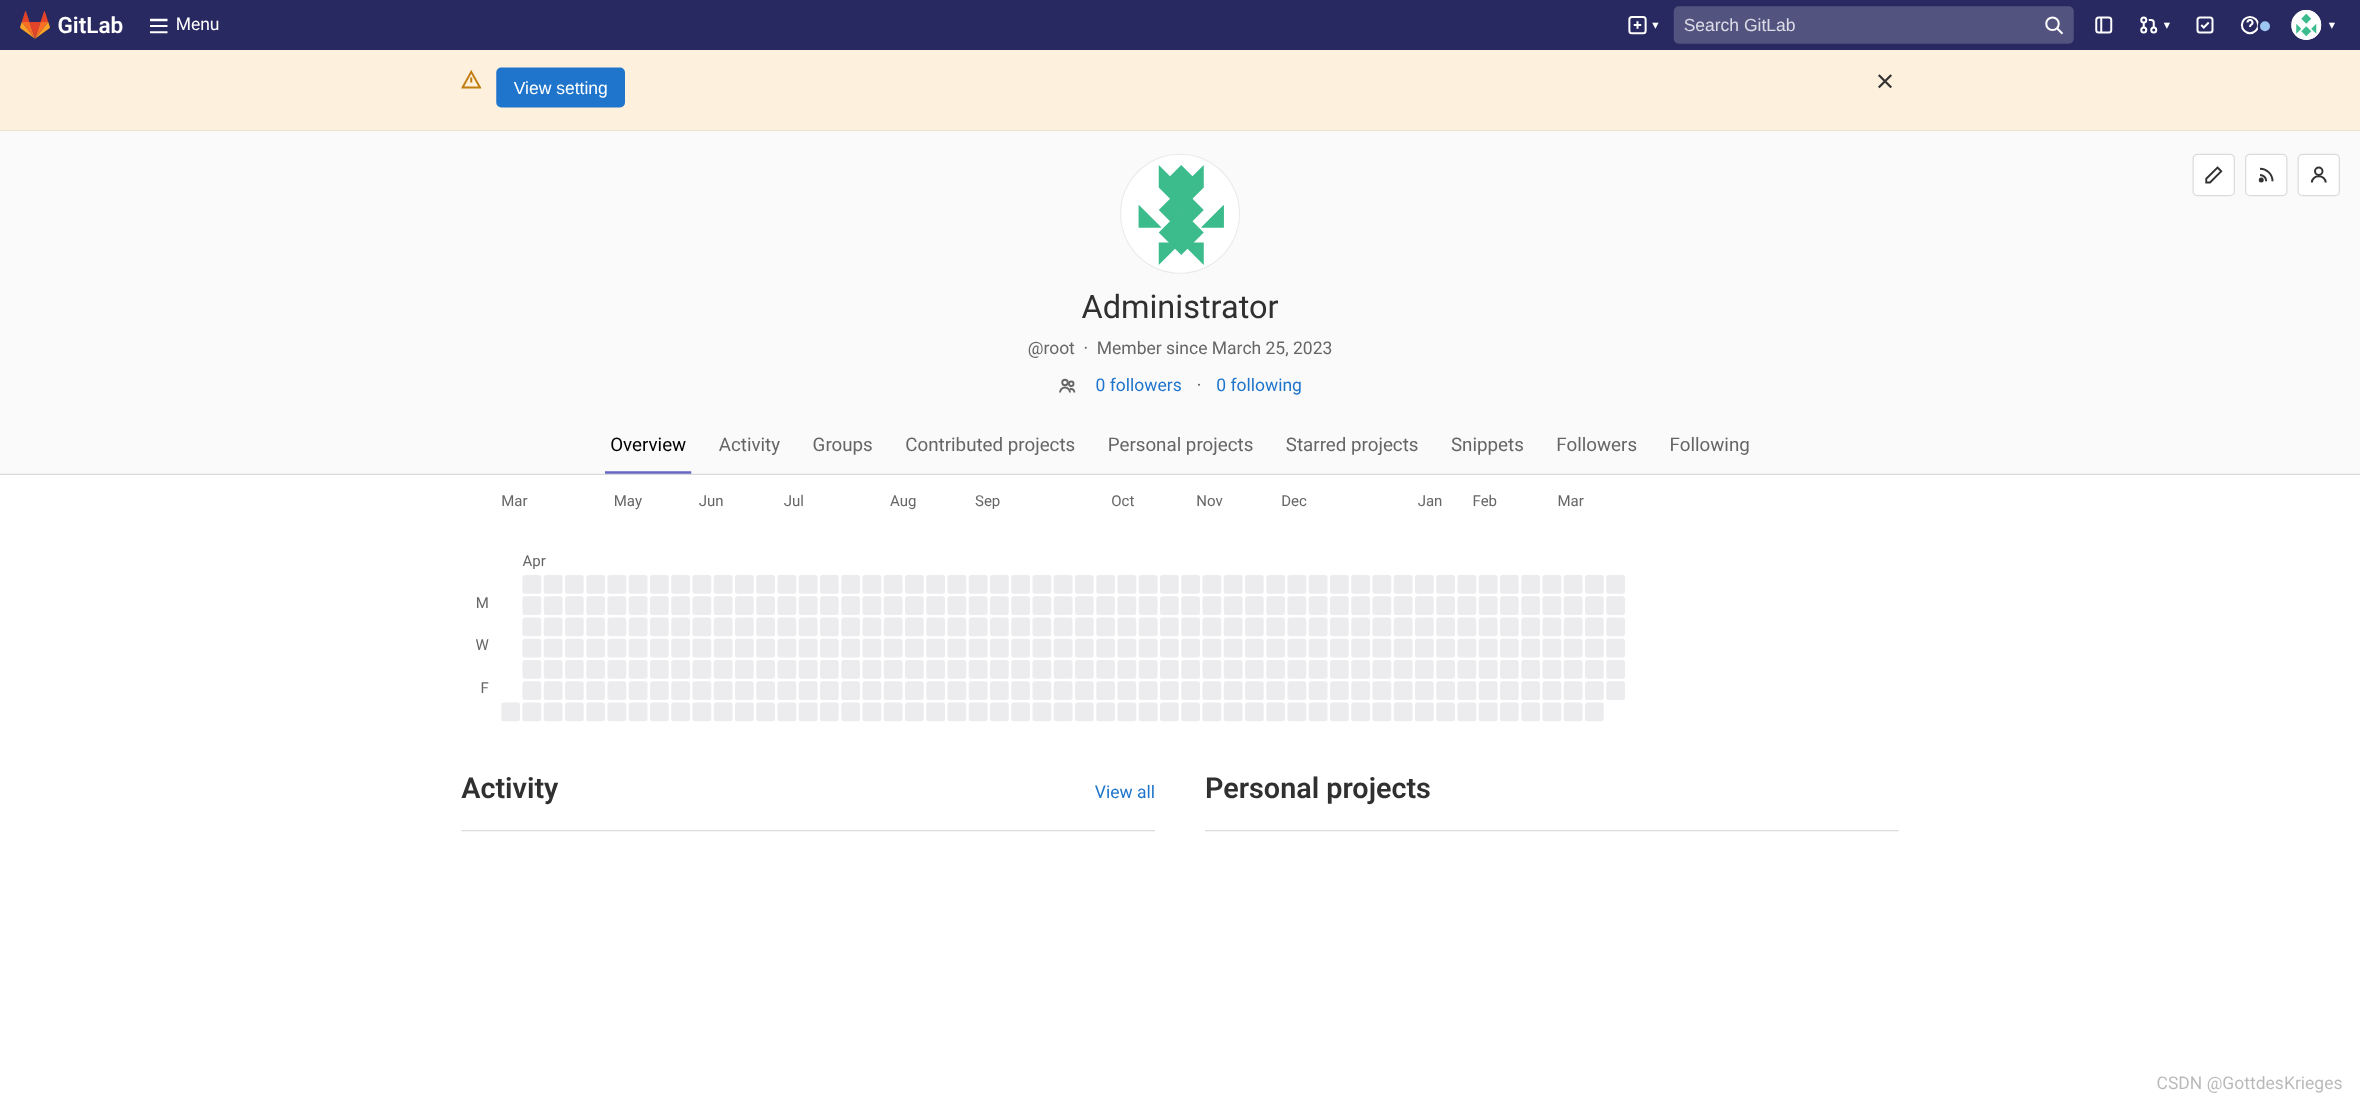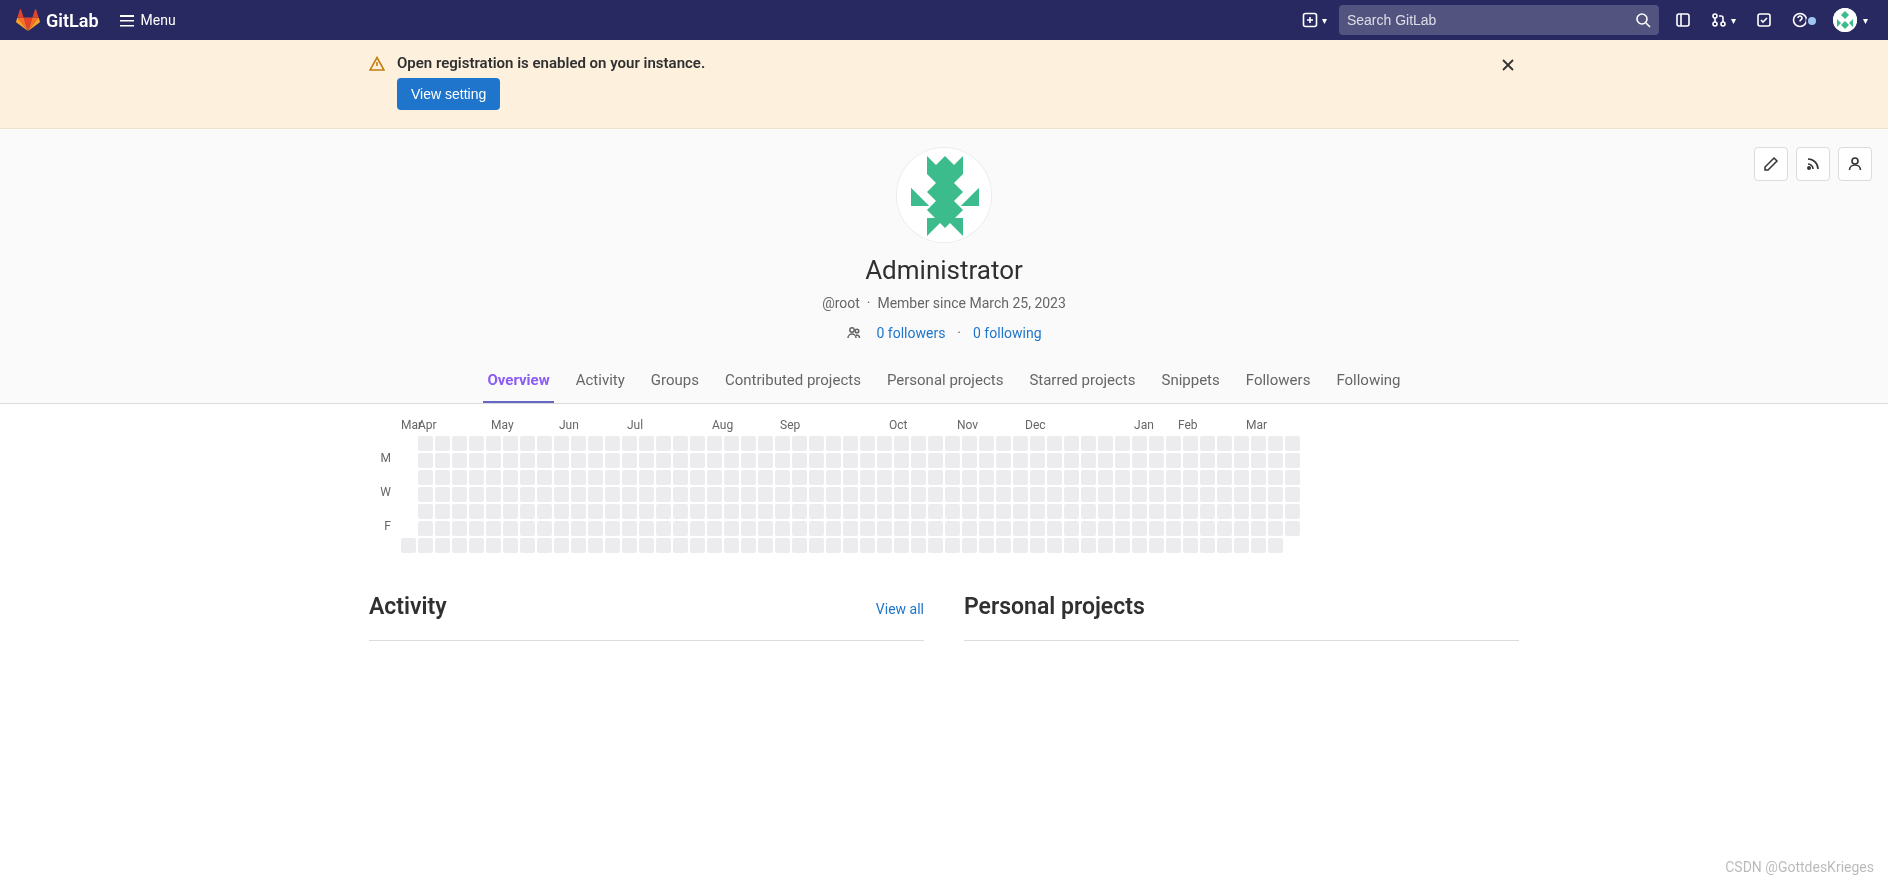--- a/index.html
+++ b/index.html
@@ -52,21 +52,21 @@
   .profile-avatar{width:96px;height:96px;border-radius:50%;border:1px solid rgba(0,0,0,.08);overflow:hidden;margin-bottom:12px;background:#fff}
   .profile-name{font-size:26px;font-weight:400;margin-bottom:10px}
   .profile-meta{color:var(--muted);font-size:14px;margin-bottom:14px}
   .profile-stats{display:flex;align-items:center;gap:12px;font-size:14px;margin-bottom:20px}
   .profile-stats a{color:var(--link);text-decoration:none}
   .profile-stats .sep{color:var(--muted)}
   .profile-stats svg{vertical-align:middle;margin-right:2px}
 
   .tabs{display:flex;justify-content:center;gap:18px;font-size:15px}
   .tab{padding:10px 4px 12px;color:#666;cursor:pointer;border-bottom:2px solid transparent}
-  .tab.active{color:#8b5cf6;font-weight:700;border-bottom-color:#6666c4}
+  .tab.active{color:#000000;font-weight:400;border-bottom-color:#6666c4}
 
   
   .main{max-width:1430px;margin:0 auto;padding:10px 140px 30px}
   .calendar-wrap{margin-top:4px}
   .cal-months{display:flex;padding-left:32px;gap:0;font-size:12px;color:var(--muted);margin-bottom:4px}
   .cal-month{}
   .cal-grid{display:flex;gap:4px}
   .cal-days{display:flex;flex-direction:column;gap:2px;width:28px;text-align:right;padding-right:6px;font-size:12px;color:var(--muted);margin-top:-2px}
   .cal-days span{height:15px;line-height:15px}
   .cal-cols{display:flex;gap:2px}
@@ -169,21 +169,20 @@
 
 <div class="alert">
   <div class="alert-inner">
     <span class="alert-icon">
       <svg width="16" height="16" viewBox="0 0 16 16" fill="none" stroke="currentColor" stroke-width="1.6">
           <path d="M8 1.5l7 12.5H1z"></path>
           <path d="M8 6v4M8 12.5h.01"></path>
         </svg>
     </span>
     <div class="alert-body">
-      <div class="alert-title">Open registration is enabled on your instance.</div>
       <button class="btn-primary">View setting</button>
     </div>
     <span class="alert-close">
       <svg width="14" height="14" viewBox="0 0 14 14" stroke="currentColor" stroke-width="1.8">
           <path d="M2 2l10 10M12 2L2 12"></path>
         </svg>
     </span>
   </div>
 </div>
 
@@ -257,21 +256,21 @@
         <div class="tab">Followers</div>
         <div class="tab">Following</div>
       </div>
   </div>
 </div>
 
 <div class="main">
   <div class="calendar-wrap">
     <div class="cal-months" id="cal-months">
         <span class="cal-month" style="width: 17px;">Mar</span>
-        <span class="cal-month" style="width: 73px;">Apr</span>
+        <span class="cal-month" style="width: 73px; margin-top: 48px;">Apr</span>
         <span class="cal-month" style="width: 68px;">May</span>
         <span class="cal-month" style="width: 68px;">Jun</span>
         <span class="cal-month" style="width: 85px;">Jul</span>
         <span class="cal-month" style="width: 68px;">Aug</span>
         <span class="cal-month" style="width: 85px;">Sep</span>
         <span class="cal-month" style="width: 68px; margin-left: 24px;">Oct</span>
         <span class="cal-month" style="width: 68px;">Nov</span>
         <span class="cal-month" style="width: 85px;">Dec</span>
         <span class="cal-month" style="width: 68px; text-align: center;">Jan</span>
         <span class="cal-month" style="width: 68px;">Feb</span>

